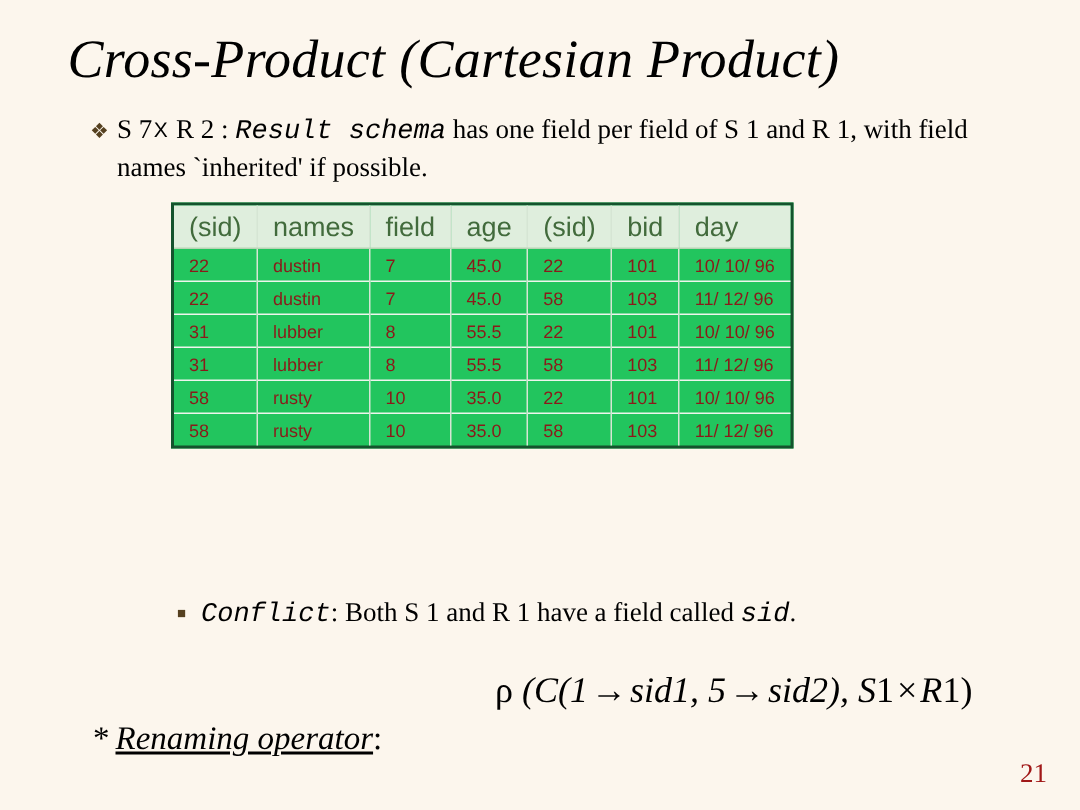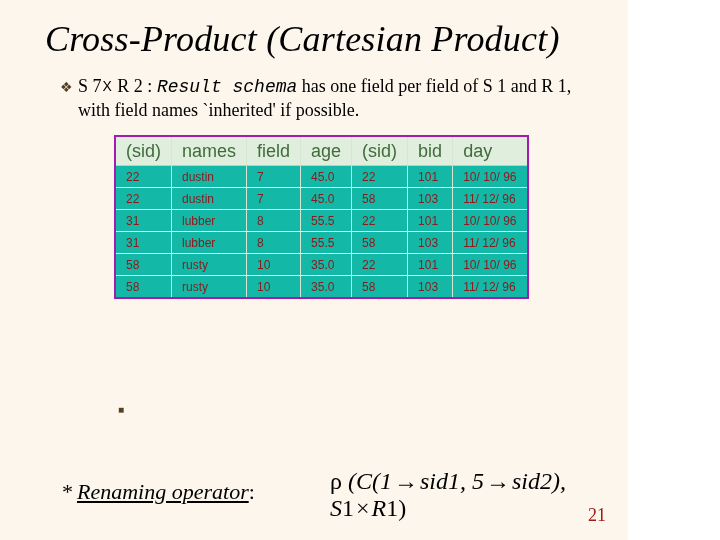--- a/index.html
+++ b/index.html
@@ -7,21 +7,21 @@
     padding: 0;
     width: 720px;
     height: 540px;
     background: #fff;
     font-family: "Times New Roman", Times, serif;
     color: #000;
     overflow: hidden;
   }
   .slide {
     position: relative;
-    width: 628px;
+    width: 720px;
     height: 540px;
     background: #fcf6ed;
     box-sizing: border-box;
   }
   .title {
     position: absolute;
     left: 45px;
     top: 18px;
     font-style: italic;
     font-size: 36px;
@@ -47,22 +47,22 @@
     font-size: 14px;
     vertical-align: 1px;
     padding: 0 1px;
   }
   .ital { font-style: italic; font-family: Liberation Mono, monospace; }
 
   .tablewrap {
     position: absolute;
     left: 114px;
     top: 135px;
-    border: 2px solid #a21caf;
-    background: #14b8a6;
+    border: 2px solid #14532d;
+    background: #22c55e;
   }
   table {
     border-collapse: collapse;
   }
   th, td {
     padding: 4px 10px 3px 10px;
     font-family: Arial, Helvetica, sans-serif;
     font-size: 12px;
     text-align: left;
     color: #8b1a1a;
@@ -103,21 +103,20 @@
   .footnote .star { font-size: 22px; margin-right: 4px; }
   .footnote .u { text-decoration: underline; font-style: italic; }
 
   .formula {
     position: absolute;
     left: 330px;
     top: 448px;
     font-size: 24px;
     font-style: italic;
     font-family: "Times New Roman", serif;
-    margin-top: 20px;
   }
   .formula .rho { font-style: normal; font-family: "Times New Roman", serif; }
   .formula .arrow { font-style: normal; padding: 0 2px; }
 
   .pagenum {
     position: absolute;
     right: 22px;
     bottom: 14px;
     font-size: 18px;
     color: #a01818;
@@ -203,20 +202,23 @@
             <td>35.0</td>
             <td>58</td>
             <td>103</td>
             <td>11/ 12/ 96</td>
           </tr>
       </tbody>
     </table>
   </div>
 
   <div class="sq">■</div>
+  <div class="bullet2">
+    <span class="ital">Conflict</span><span>:  Both S 1 and R 1 have a field called </span><span class="ital">sid</span><span>.</span>
+  </div>
 
   <div class="footnote">
     <span class="star">*</span><span class="u">Renaming operator</span><span>:</span>
   </div>
 
   <div class="formula">
     <span class="rho">ρ</span><span> (</span><span>C</span><span>(1</span><span class="arrow">→</span><span>sid</span><span>1, 5</span><span class="arrow">→</span><span>sid</span><span>2), </span><span>S</span><span style="font-style:normal">1</span><span class="arrow">×</span><span>R</span><span style="font-style:normal">1)</span>
   </div>
 
   <div class="pagenum">21</div>

